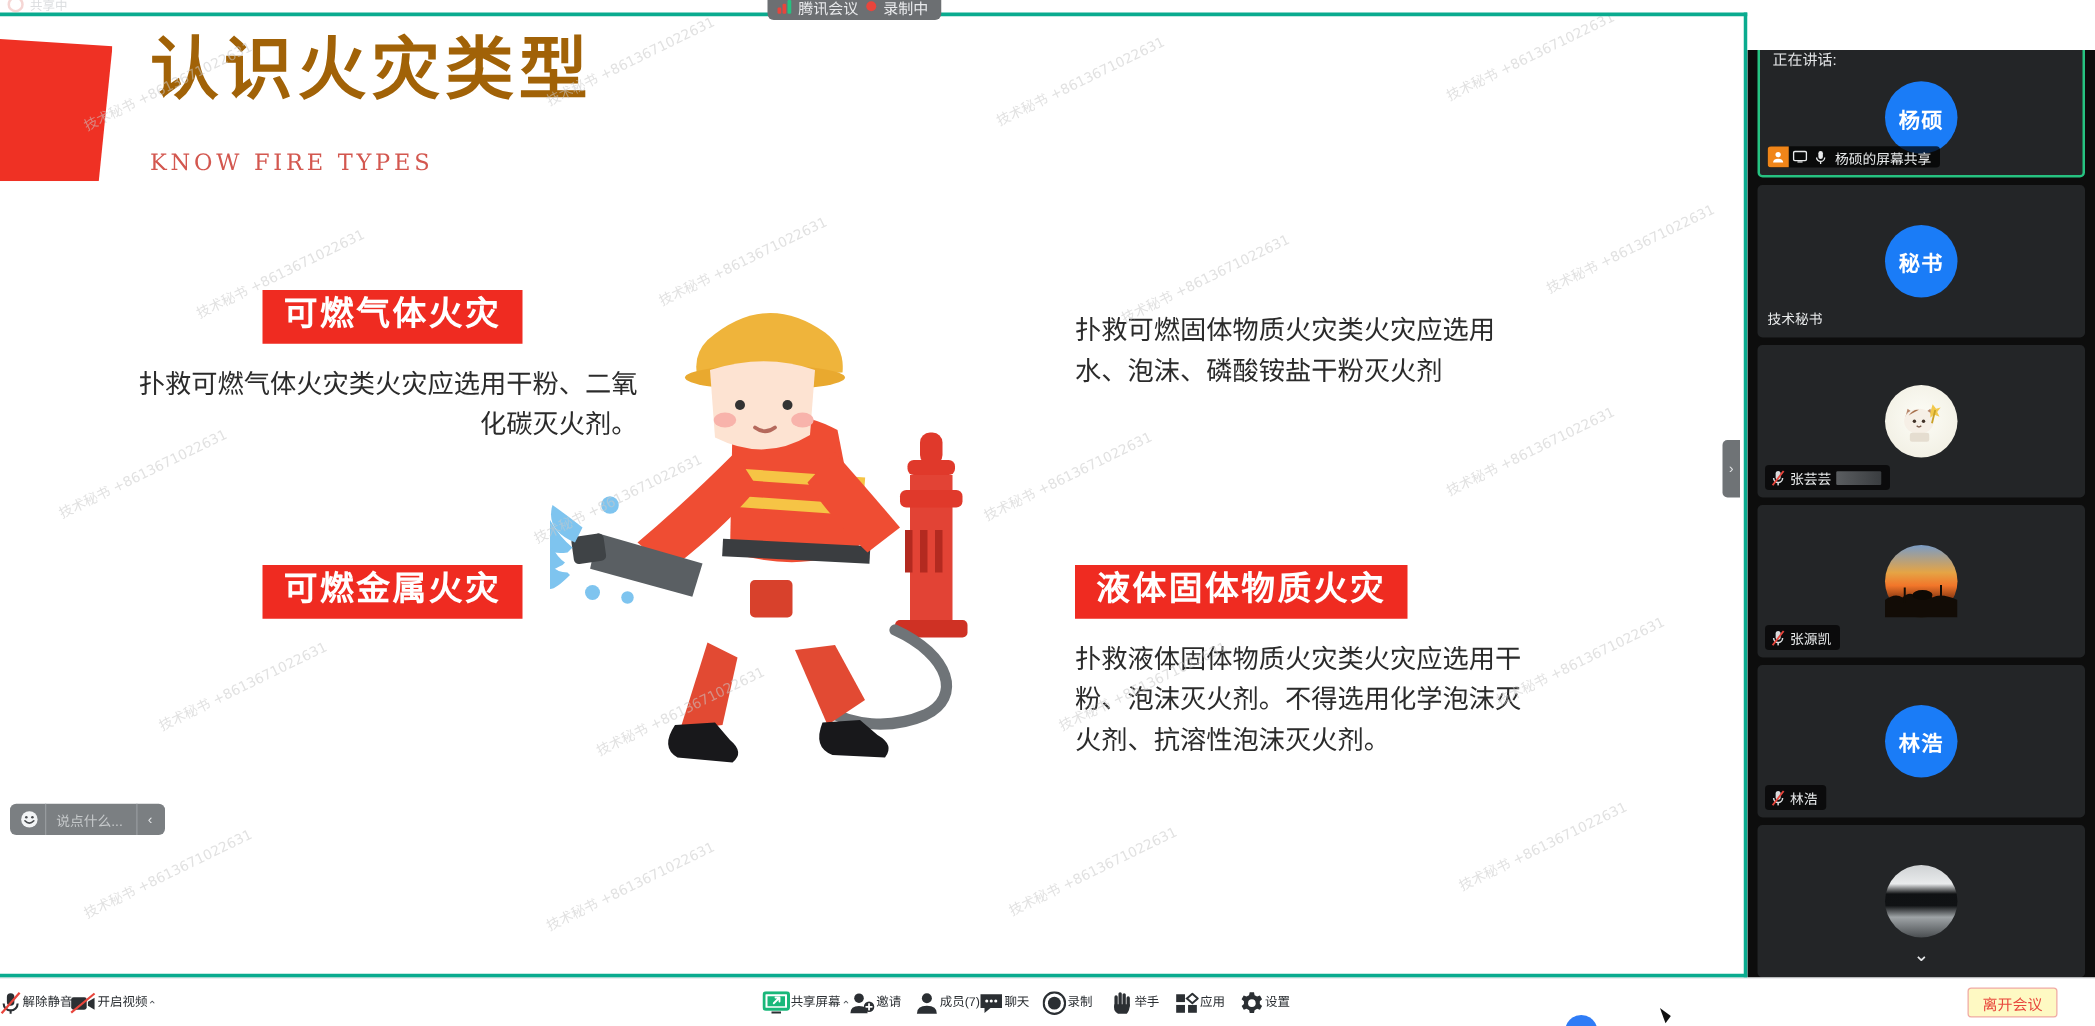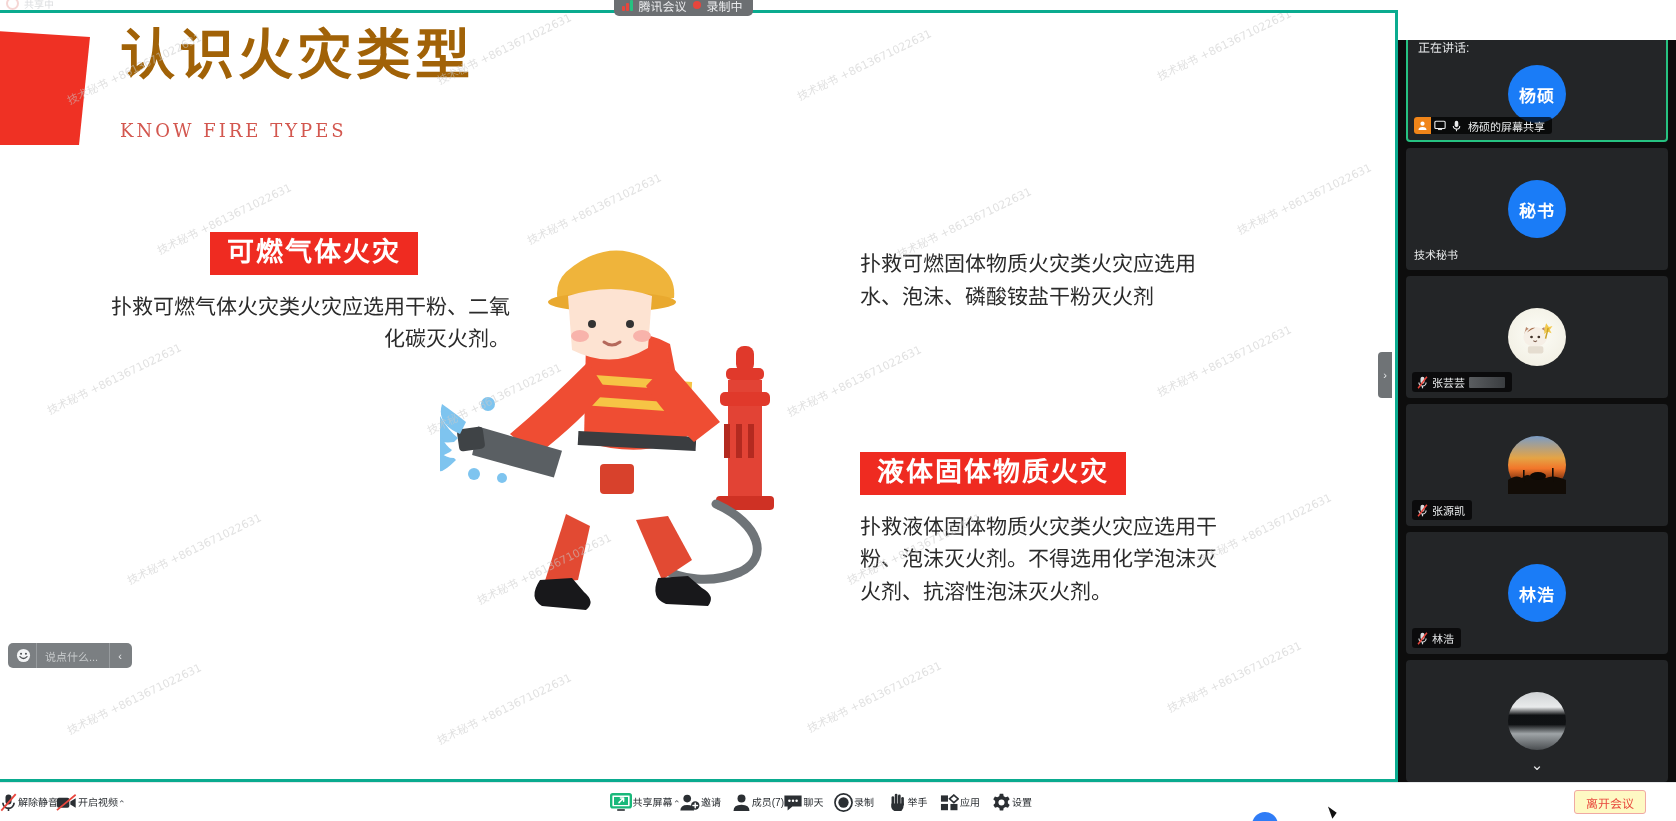--- a/index.html
+++ b/index.html
@@ -321,20 +321,21 @@
       <div class="panel p1">
         <div class="panel-badge">可燃气体火灾</div>
         <div class="panel-body">扑救可燃气体火灾类火灾应选用干粉、二氧化碳灭火剂。</div>
       </div>
 
       <div class="panel p2">
         <div class="panel-body">扑救可燃固体物质火灾类火灾应选用水、泡沫、磷酸铵盐干粉灭火剂</div>
       </div>
 
       <div class="panel p3">
+        <div class="panel-badge">可燃金属火灾</div>
       </div>
 
       <div class="panel p4">
         <div class="panel-badge">液体固体物质火灾</div>
         <div class="panel-body">扑救液体固体物质火灾类火灾应选用干粉、泡沫灭火剂。不得选用化学泡沫灭火剂、抗溶性泡沫灭火剂。</div>
       </div>
 
       <div class="illus">
         <svg width="420" height="400" viewBox="0 0 420 400" xmlns="http://www.w3.org/2000/svg">
 

